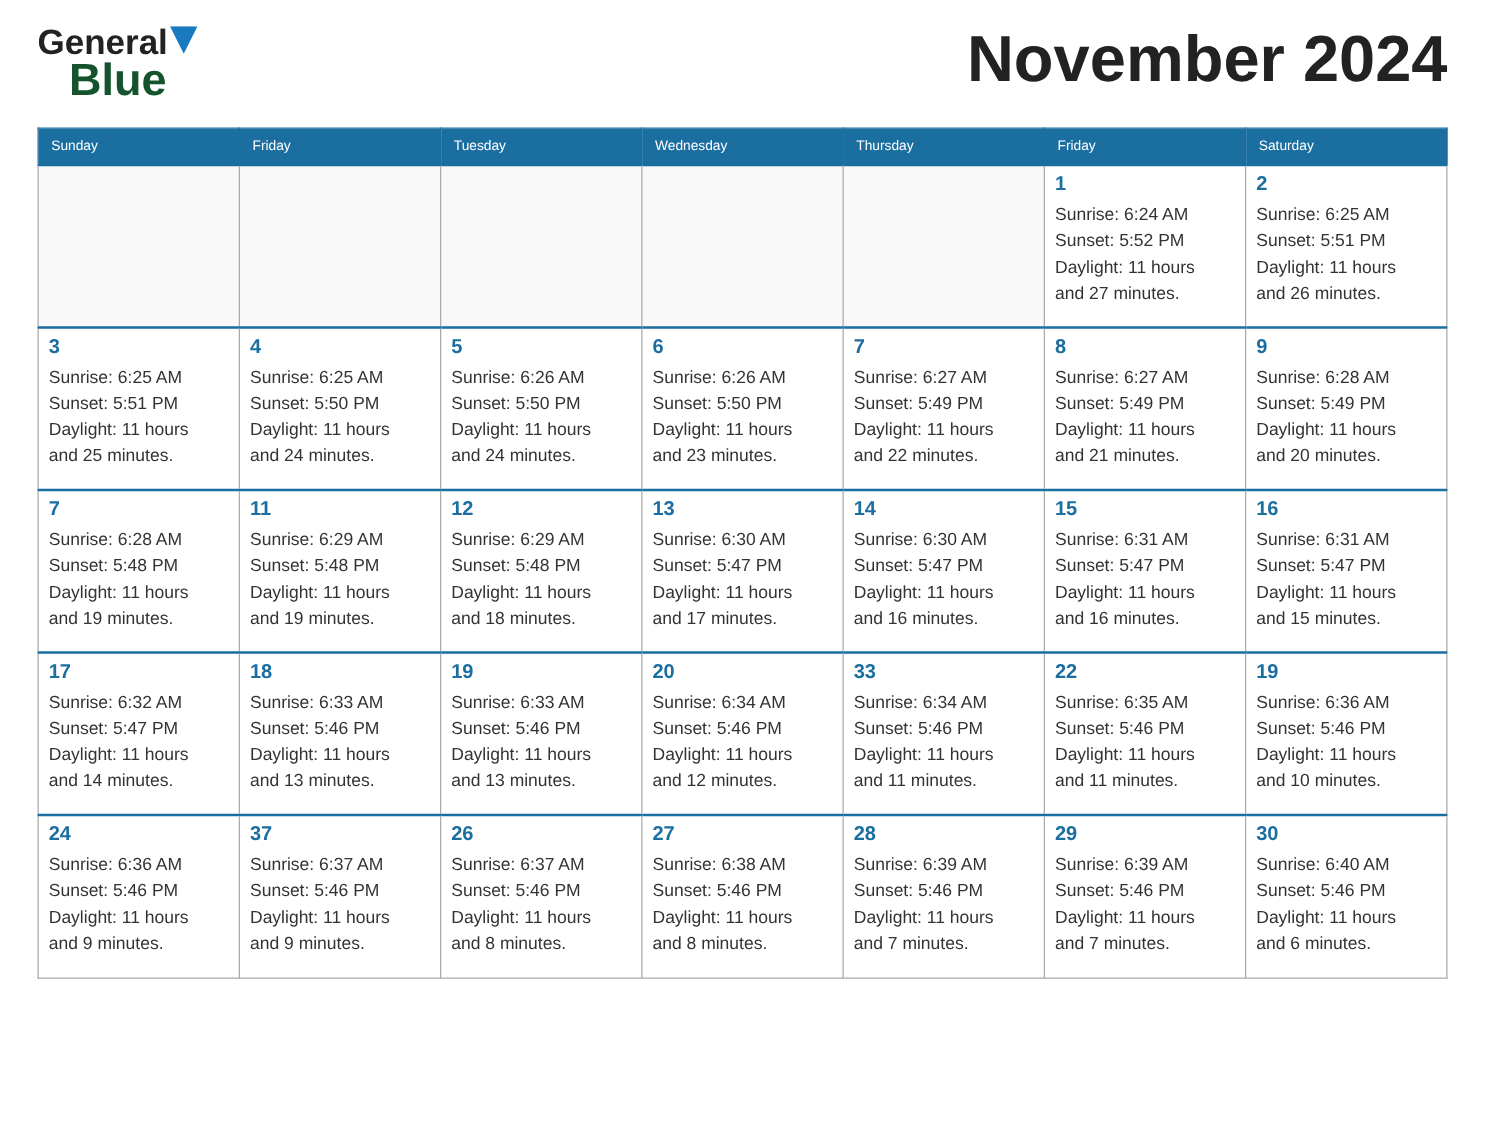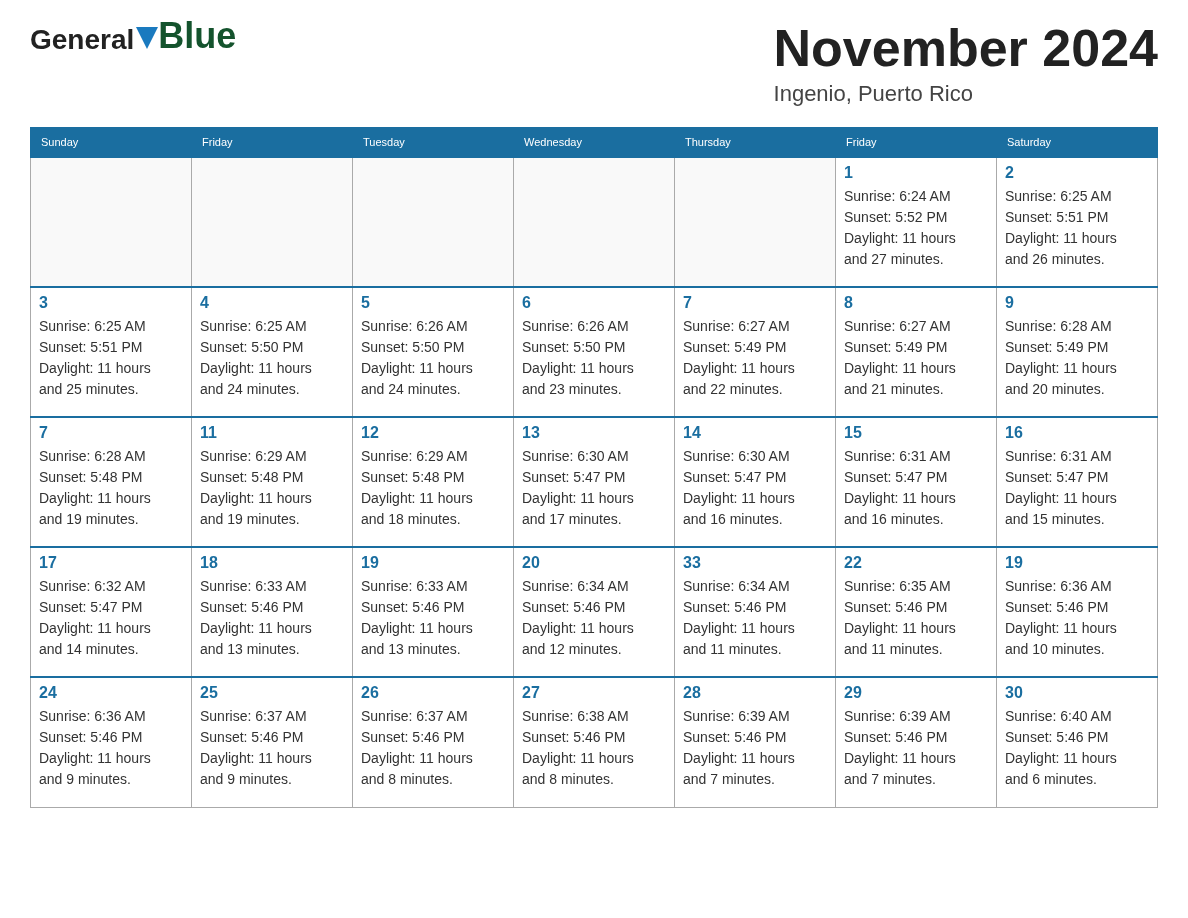--- a/index.html
+++ b/index.html
@@ -13,42 +13,42 @@
 
     .header {
       display: flex;
       justify-content: space-between;
       align-items: flex-start;
       margin-bottom: 20px;
     }
 
     .logo {
       display: flex;
-      flex-direction: row;
-      align-items: flex-end;
+      flex-direction: column;
+      align-items: center;
     }
 
     .logo-general {
       font-size: 28px;
       font-weight: bold;
       color: #222;
       line-height: 1;
     }
 
     .logo-blue {
       font-size: 28px;
       font-weight: bold;
       color: #1a7abf;
       line-height: 1;
       display: flex;
       align-items: center;
     }
 
     .title-block {
-      text-align: left;
+      text-align: right;
       margin-left: 47px;
     }
 
     .calendar-title {
       font-size: 52px;
       font-weight: bold;
       color: #222;
       line-height: 1.1;
     }
 
@@ -115,21 +115,20 @@
     <div style="display:flex; align-items:center;">
       <span class="logo-general">General</span>
       <svg width="22" height="22" viewBox="0 0 22 22" style="margin-left:2px; margin-top:-4px;">
         <polygon points="0,0 22,0 11,22" fill="#1a7abf"></polygon>
       </svg>
     </div>
     <span class="logo-blue" style="font-size:36px; font-weight:bold; color:#14532d; margin-top:-2px;">Blue</span>
   </div>
   <div class="title-block">
     <div class="calendar-title">November 2024</div>
-    <div class="calendar-subtitle">Ingenio, Puerto Rico</div>
   </div>
 </div>
 
 <table class="calendar">
   <thead>
     <tr>
     <th>Sunday</th>
         <th>Friday</th>
         <th>Tuesday</th>
         <th>Wednesday</th>
@@ -243,21 +242,21 @@
           <span class="day-number">19</span>
           <div class="day-info">Sunrise: 6:36 AM<br>Sunset: 5:46 PM<br>Daylight: 11 hours<br>and 10 minutes.</div>
         </td>
       </tr>
       <tr class="week-row">
         <td>
           <span class="day-number">24</span>
           <div class="day-info">Sunrise: 6:36 AM<br>Sunset: 5:46 PM<br>Daylight: 11 hours<br>and 9 minutes.</div>
         </td>
         <td>
-          <span class="day-number">25</span>
+          <span class="day-number">37</span>
           <div class="day-info">Sunrise: 6:37 AM<br>Sunset: 5:46 PM<br>Daylight: 11 hours<br>and 9 minutes.</div>
         </td>
         <td>
           <span class="day-number">26</span>
           <div class="day-info">Sunrise: 6:37 AM<br>Sunset: 5:46 PM<br>Daylight: 11 hours<br>and 8 minutes.</div>
         </td>
         <td>
           <span class="day-number">27</span>
           <div class="day-info">Sunrise: 6:38 AM<br>Sunset: 5:46 PM<br>Daylight: 11 hours<br>and 8 minutes.</div>
         </td>

